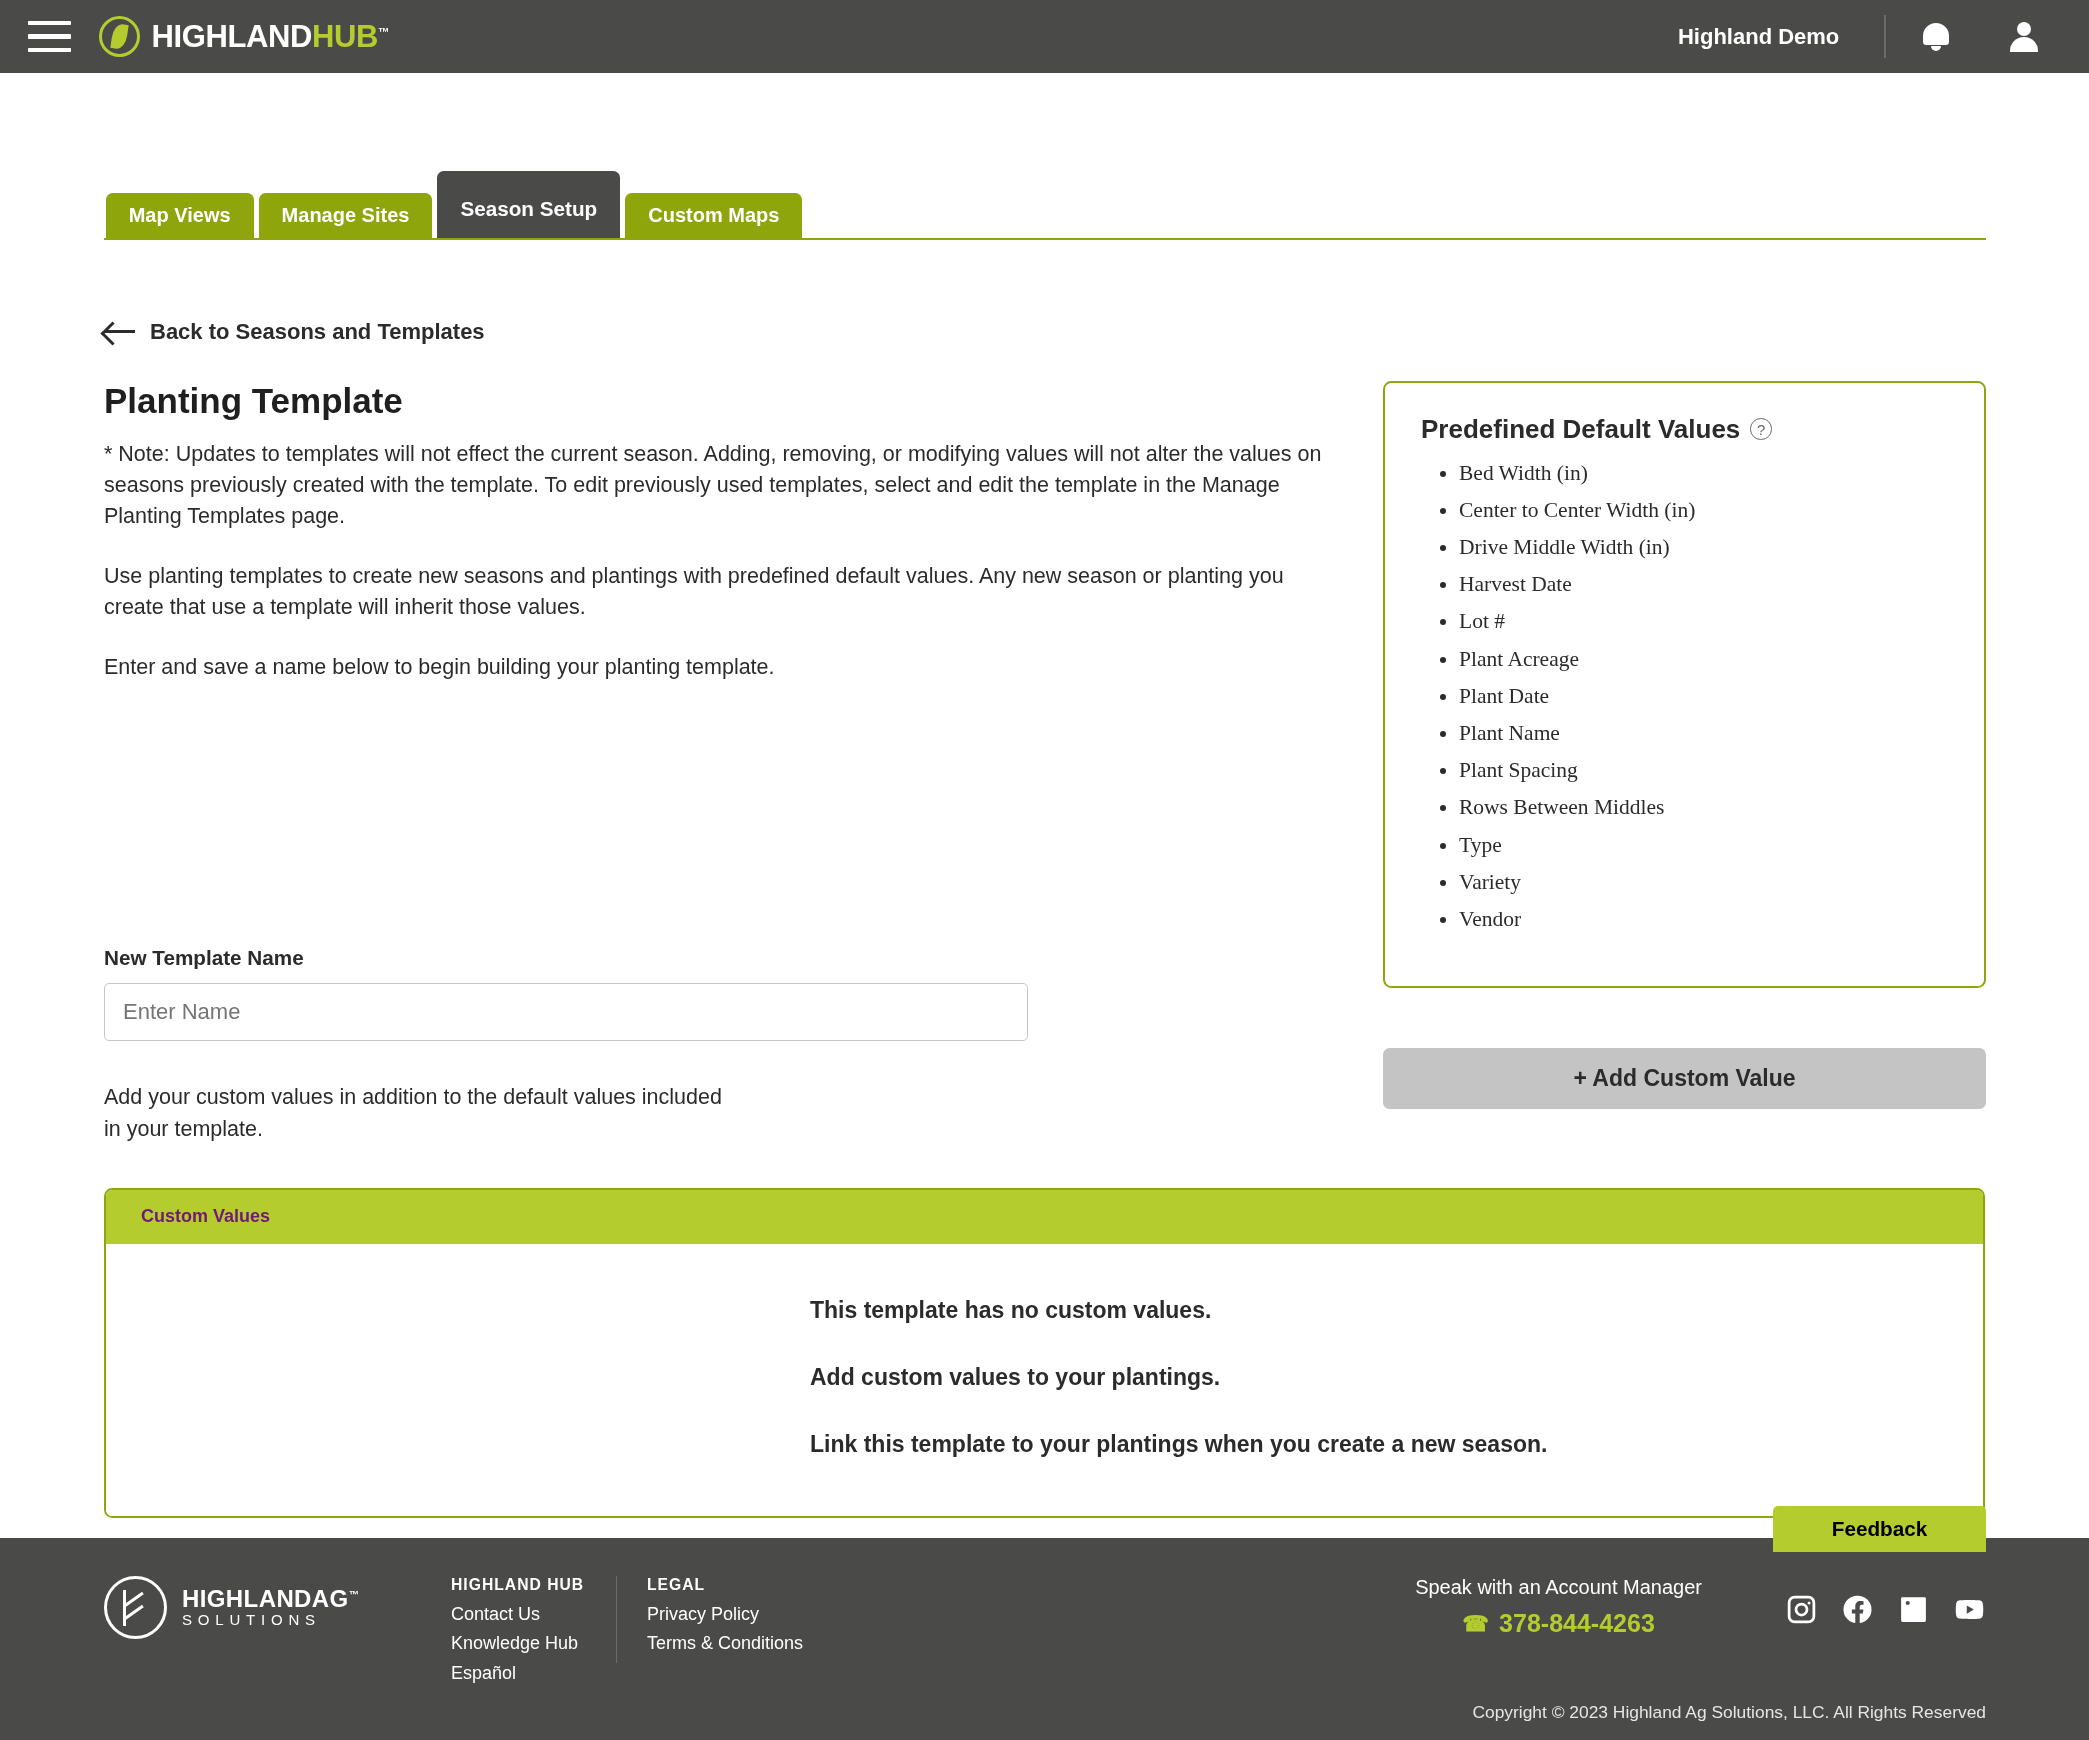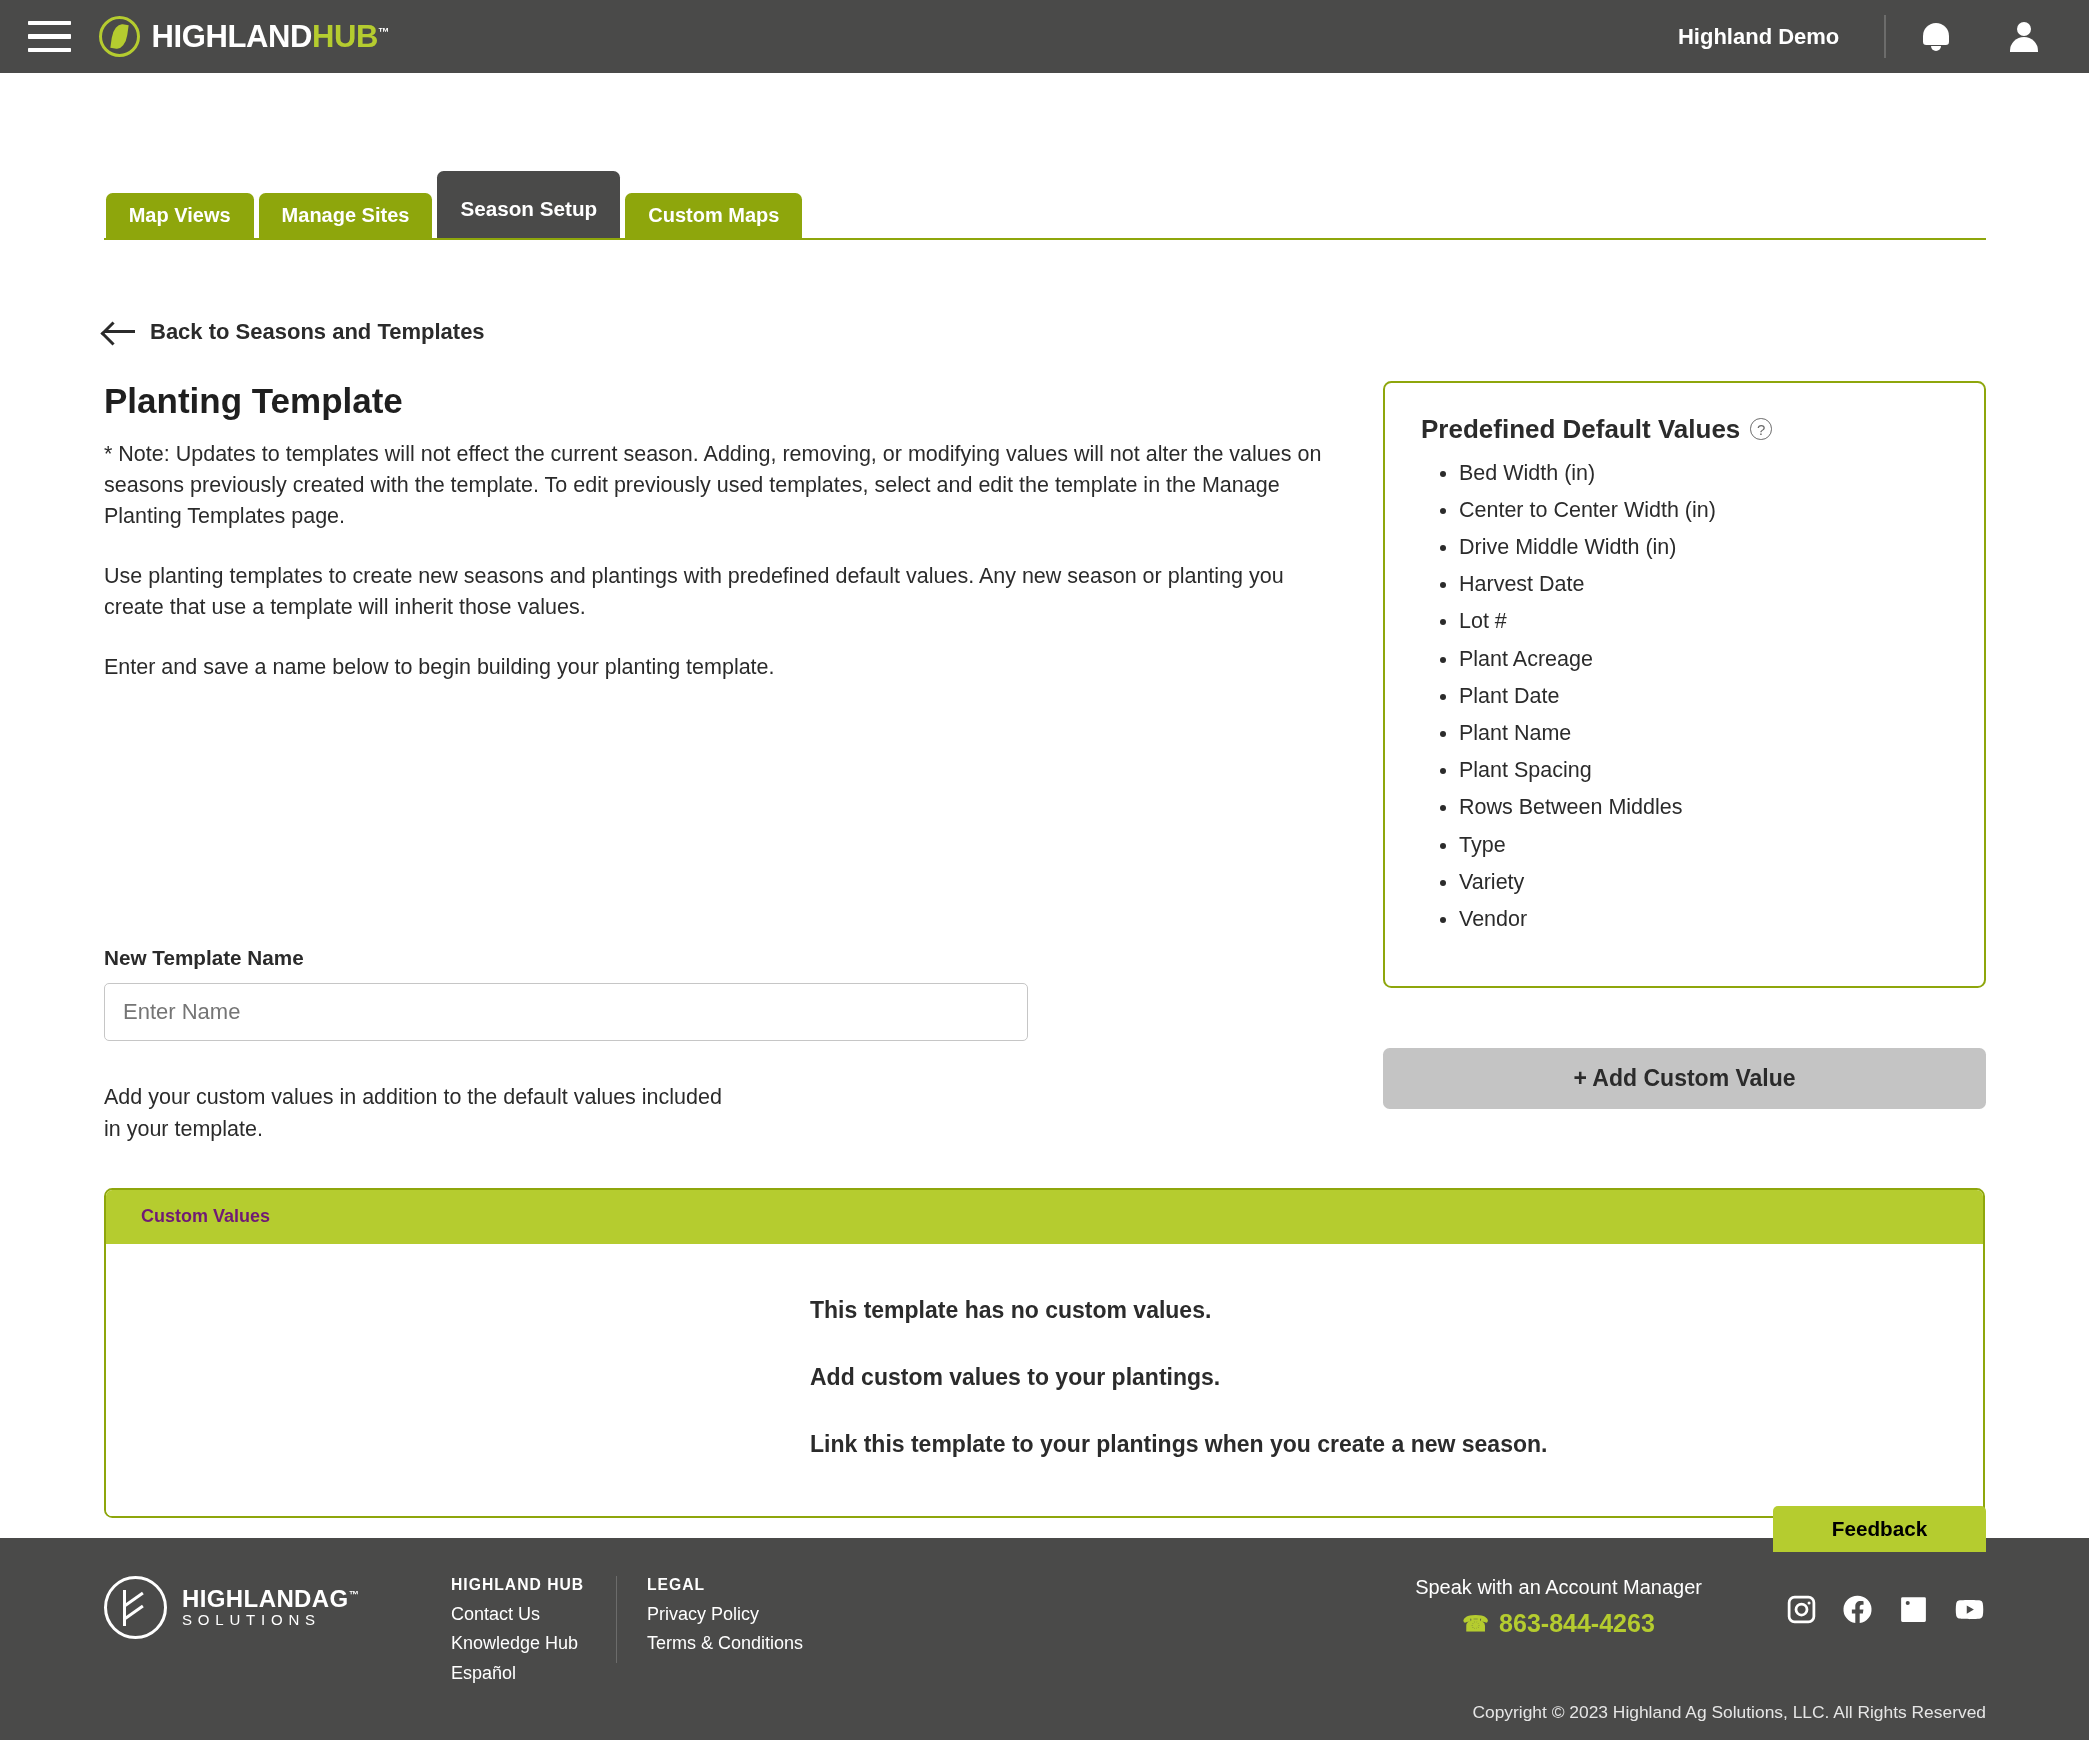--- a/index.html
+++ b/index.html
@@ -174,21 +174,21 @@
     display: flex; align-items: center; gap: 10px;
   }
   .help-icon {
     width: 21.5px; height: 21.5px; border-radius: 50%;
     border: 1.7px solid #6a6a6a; color: #6a6a6a;
     font-size: 15px; font-weight: normal;
     display: inline-flex; align-items: center; justify-content: center;
     cursor: pointer;
   }
   ul.defaults {
-    margin: 0; padding-left: 38px;
+    margin: 0; padding-left: 38px; font-family: Liberation Serif, serif;
   }
   ul.defaults li {
     font-size: 21.5px; line-height: 1.0; margin-bottom: 15.7px;
   }
 
   
   .form-row { margin-top: 263px; }
   .field-label { font-size: 20.7px; font-weight: bold; margin-bottom: 13.2px; }
   .form-line { display: flex; align-items: flex-start; gap: 29px; }
   .text-input {
@@ -444,21 +444,21 @@
   <div class="footer-col c2">
     <div class="footer-head">LEGAL</div>
     <div class="footer-link">Privacy Policy</div>
     <div class="footer-link">Terms &amp; Conditions</div>
   </div>
 
   <div class="footer-contact">
     <div class="line1">Speak with an Account Manager</div>
     <div class="phone">
       <span class="phone-glyph">☎</span>
-      <span>863-844-4263</span>
+      <span>378-844-4263</span>
     </div>
   </div>
 
   <div class="socials">
     <span class="soc">
       <svg viewBox="0 0 24 24">
           <path d="M7 2h10a5 5 0 0 1 5 5v10a5 5 0 0 1-5 5H7a5 5 0 0 1-5-5V7a5 5 0 0 1 5-5zm0 2a3 3 0 0 0-3 3v10a3 3 0 0 0 3 3h10a3 3 0 0 0 3-3V7a3 3 0 0 0-3-3H7zm5 3a5 5 0 1 1 0 10 5 5 0 0 1 0-10zm0 2a3 3 0 1 0 0 6 3 3 0 0 0 0-6zm5.5-2.8a1.1 1.1 0 1 1 0 2.2 1.1 1.1 0 0 1 0-2.2z"></path>
         </svg>
     </span>
     <span class="soc">

